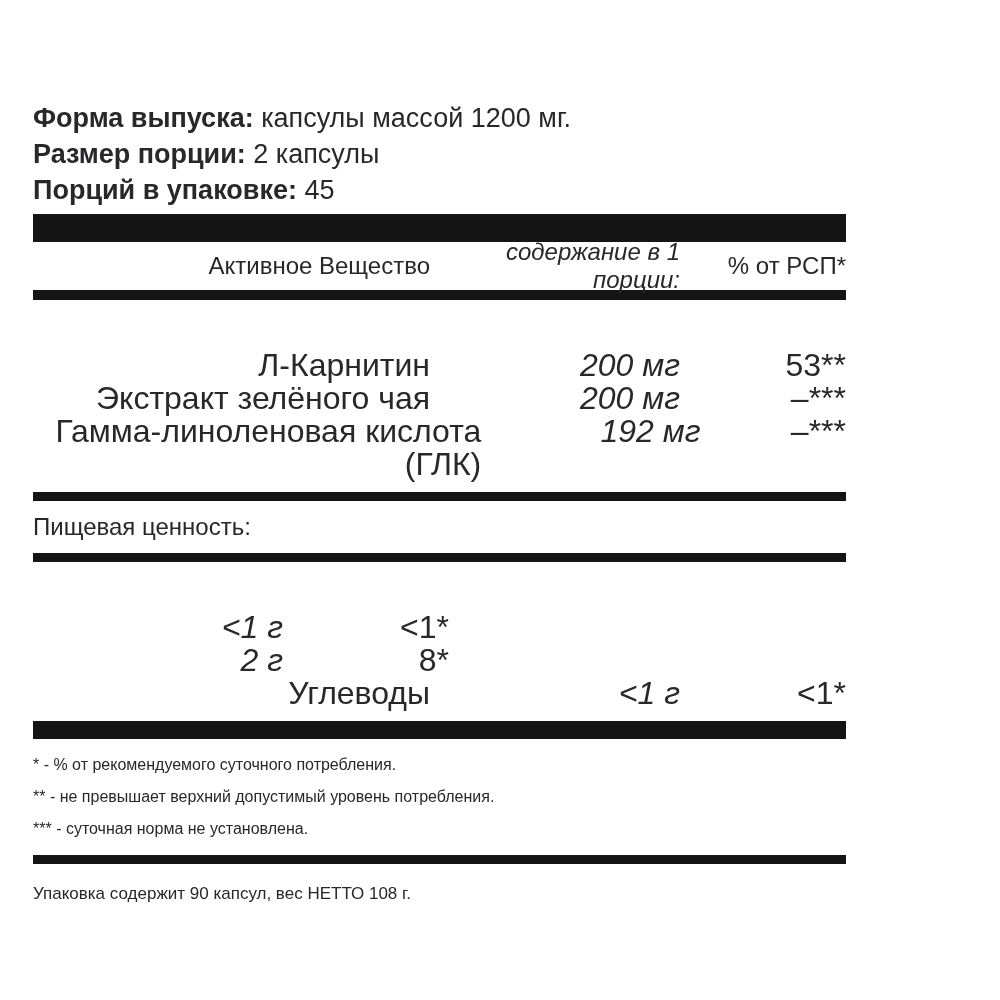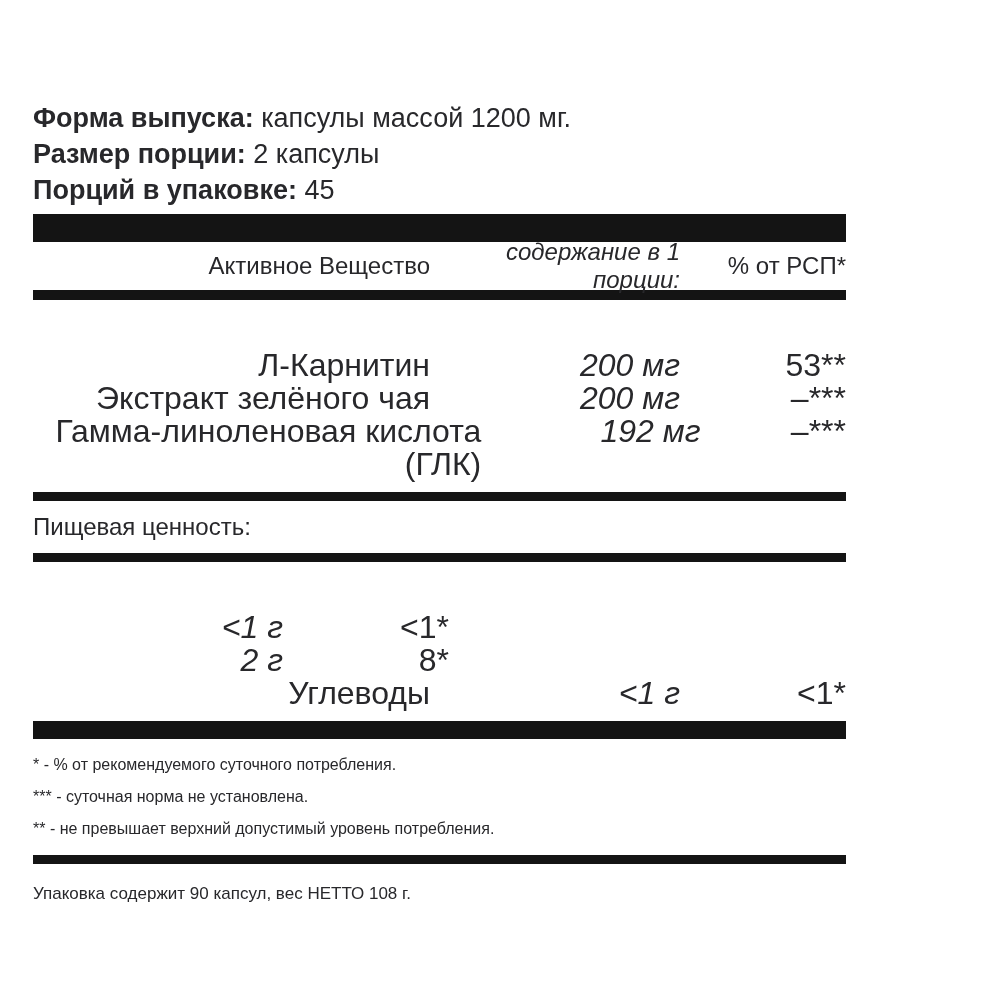--- a/index.html
+++ b/index.html
@@ -112,21 +112,21 @@
     </div>
   </div>
 
   <div class="bar thin"></div>
 
 
   <div class="bar thin"></div>
 
   <div class="footnotes">
     <div>* - % от рекомендуемого суточного потребления.</div>
+    <div>** - не превышает верхний допустимый уровень потребления.</div>
     <div>*** - суточная норма не установлена.</div>
-    <div>** - не превышает верхний допустимый уровень потребления.</div>
   </div>
 
   <div class="bar thin"></div>
 
   <div class="package-note">Упаковка содержит 90 капсул, вес НЕТТО 108 г.</div>
 
 </div>
 
 </body></html>

